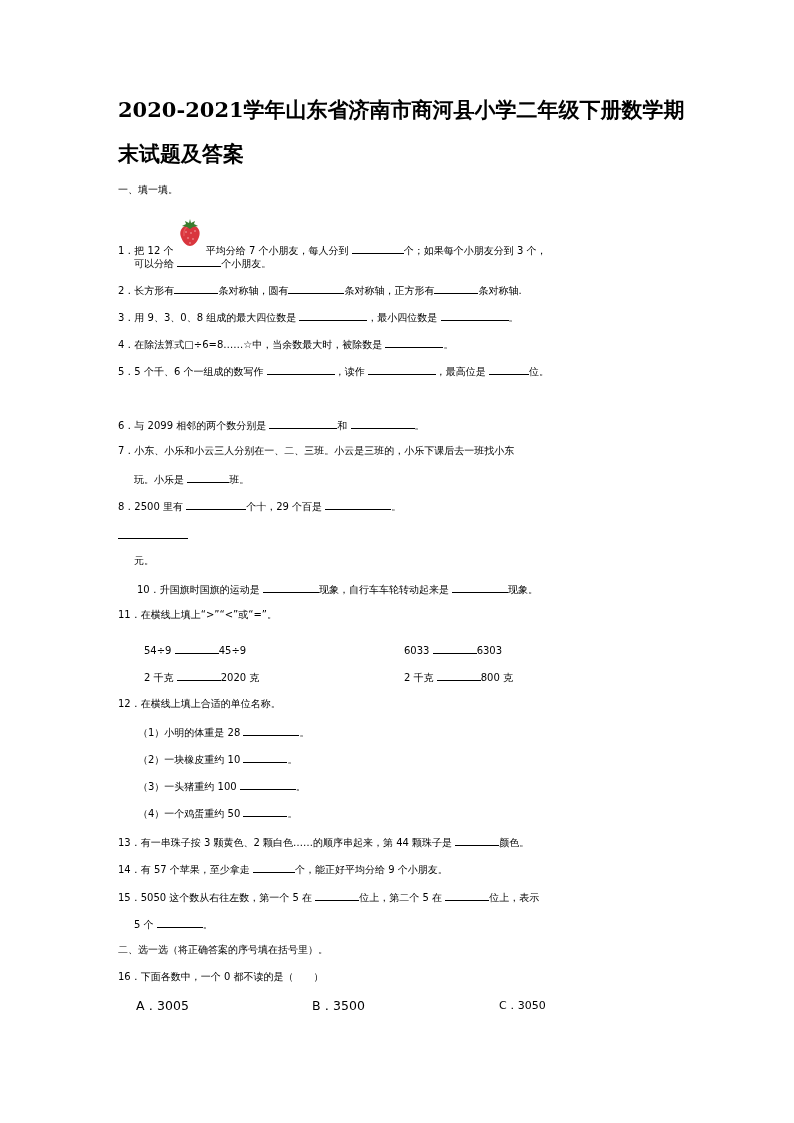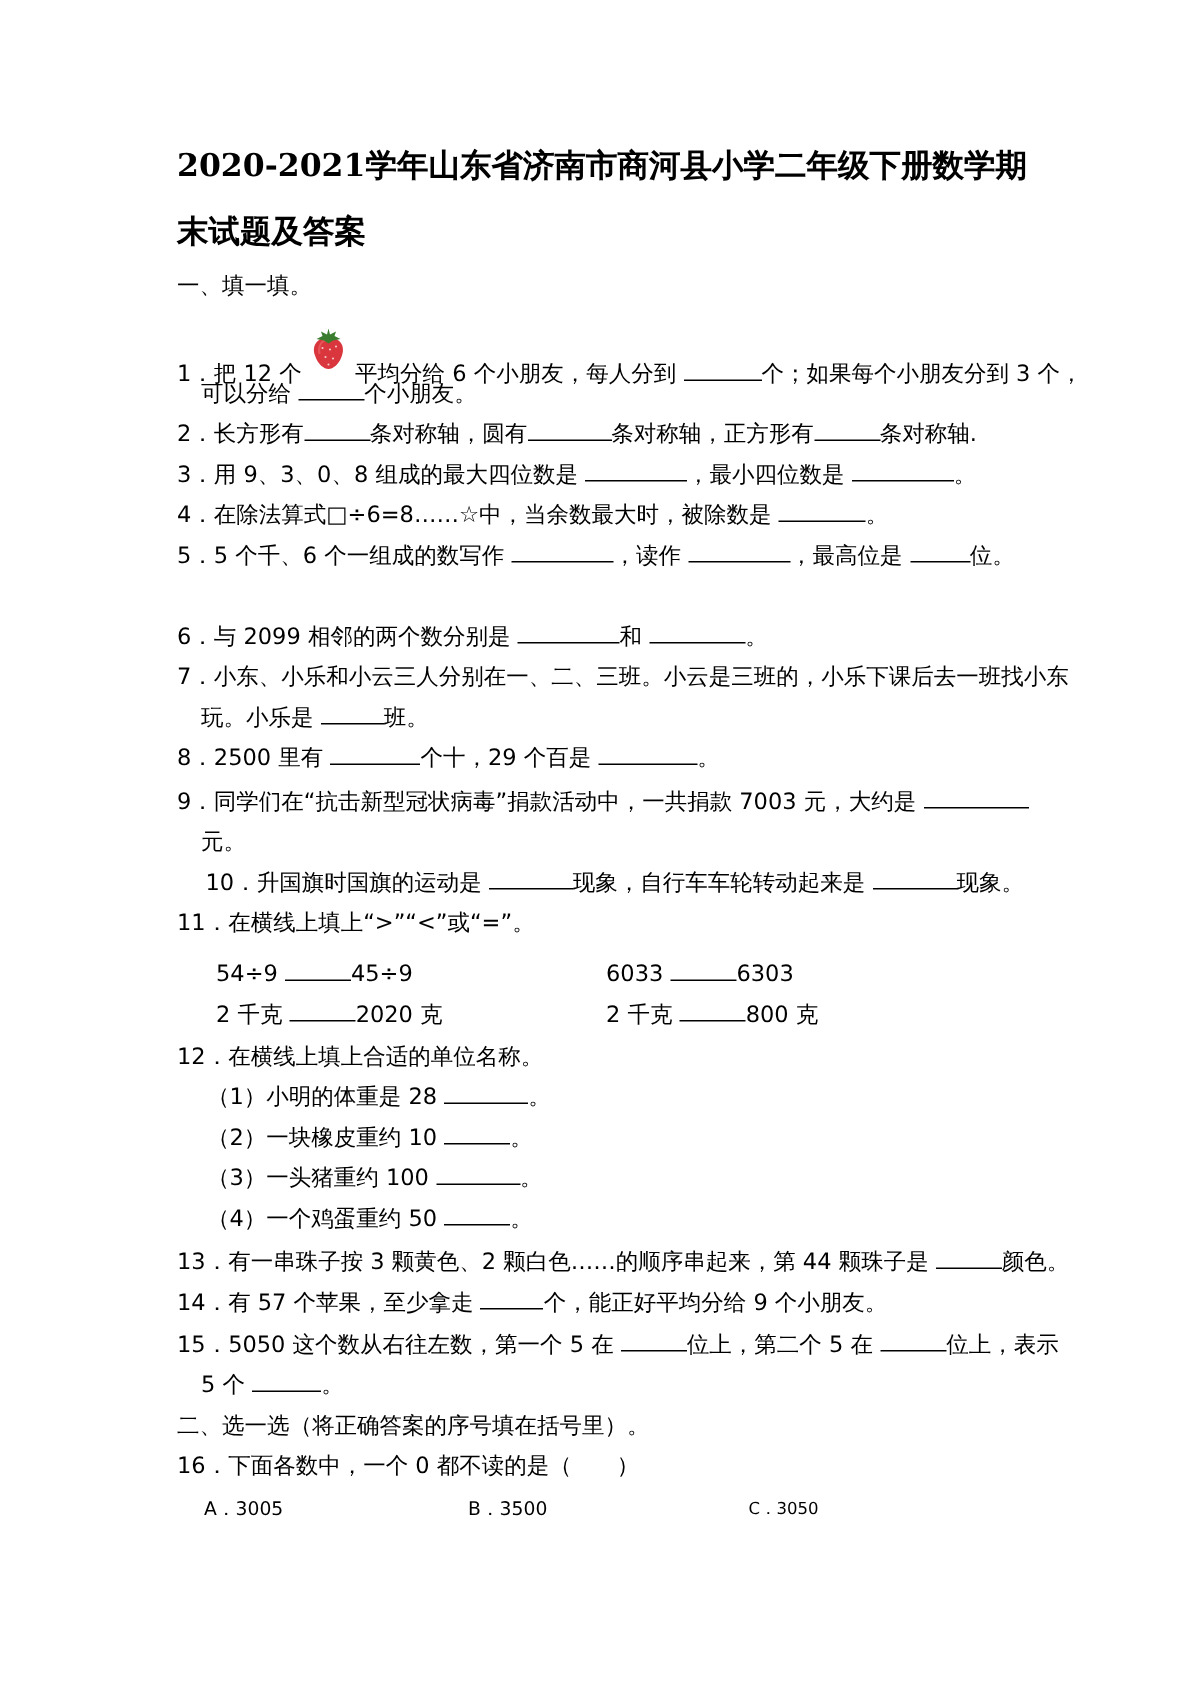--- a/index.html
+++ b/index.html
@@ -1,18 +1,18 @@
 <!DOCTYPE html>
 <html><head>
 <meta charset="utf-8">
 <style>
   html, body { margin:0; padding:0; background:#ffffff; }
   body { width:794px; height:1123px; position:relative; overflow:hidden;
          font-family:"DejaVu Sans", "Liberation Sans", sans-serif; color:#000; }
-  .line { position:absolute; left:118px; white-space:nowrap; font-size:15px; line-height:20px; }
+  .line { position:absolute; left:118px; white-space:nowrap; font-size:10px; line-height:20px; }
   .title { position:absolute; left:118px; font-family:"DejaVu Serif", "Liberation Serif", serif;
            font-weight:bold; font-size:21px; line-height:28px; white-space:nowrap; }
   .blank { display:inline-block; border-bottom:1px solid #000; height:14px; vertical-align:baseline; }
   .ind { left:134px; }
   .strawberry { display:inline-block; width:26px; height:30px; vertical-align:-4px; position:relative; top:-10px; }
 </style>
 </head>
 <body>
 
 <div class="title" style="top:96px;">2020-2021学年山东省济南市商河县小学二年级下册数学期</div>
@@ -30,21 +30,21 @@
       <g fill="#f5c9c9">
           <circle cx="9" cy="14" r="0.7"></circle>
           <circle cx="14" cy="15" r="0.7"></circle>
           <circle cx="18" cy="13" r="0.7"></circle>
           <circle cx="11" cy="20" r="0.7"></circle>
           <circle cx="16" cy="21" r="0.7"></circle>
           <circle cx="13" cy="25" r="0.7"></circle>
         </g>
     </svg>
   </span>
-  <span>平均分给 6 个小朋友，每人分到 </span><span class="blank" style="width:52px"></span><span>个；如果每个小朋友分到 3 个，</span>
+  <span>平均分给 7 个小朋友，每人分到 </span><span class="blank" style="width:52px"></span><span>个；如果每个小朋友分到 3 个，</span>
 </div>
 <div class="line ind" style="top:252px;">
   <span>可以分给 </span><span class="blank" style="width:44px"></span><span>个小朋友。</span>
 </div>
 
 <div class="line" style="top:279px;">
   <span>2．长方形有</span><span class="blank" style="width:44px"></span><span>条对称轴，圆有</span><span class="blank" style="width:56px"></span><span>条对称轴，正方形有</span><span class="blank" style="width:44px"></span><span>条对称轴.</span>
 </div>
 
 <div class="line" style="top:306px;">
@@ -68,21 +68,21 @@
 </div>
 <div class="line ind" style="top:468px;">
   <span>玩。小乐是 </span><span class="blank" style="width:42px"></span><span>班。</span>
 </div>
 
 <div class="line" style="top:495px;">
   <span>8．2500 里有 </span><span class="blank" style="width:60px"></span><span>个十，29 个百是 </span><span class="blank" style="width:66px"></span><span>。</span>
 </div>
 
 <div class="line" style="top:524px;">
-  <span>9．同学们在“抗击新型冠状病毒”捐款活动中，一共捐款 7003 元，大约是 </span><span class="blank" style="width:70px"></span>
+  <span class="blank" style="width:70px"></span>
 </div>
 <div class="line ind" style="top:551px;">
   <span>元。</span>
 </div>
 
 <div class="line" style="top:578px;margin-left:19px;">
   <span>10．升国旗时国旗的运动是 </span><span class="blank" style="width:56px"></span><span>现象，自行车车轮转动起来是 </span><span class="blank" style="width:56px"></span><span>现象。</span>
 </div>
 
 <div class="line" style="top:605px;">

